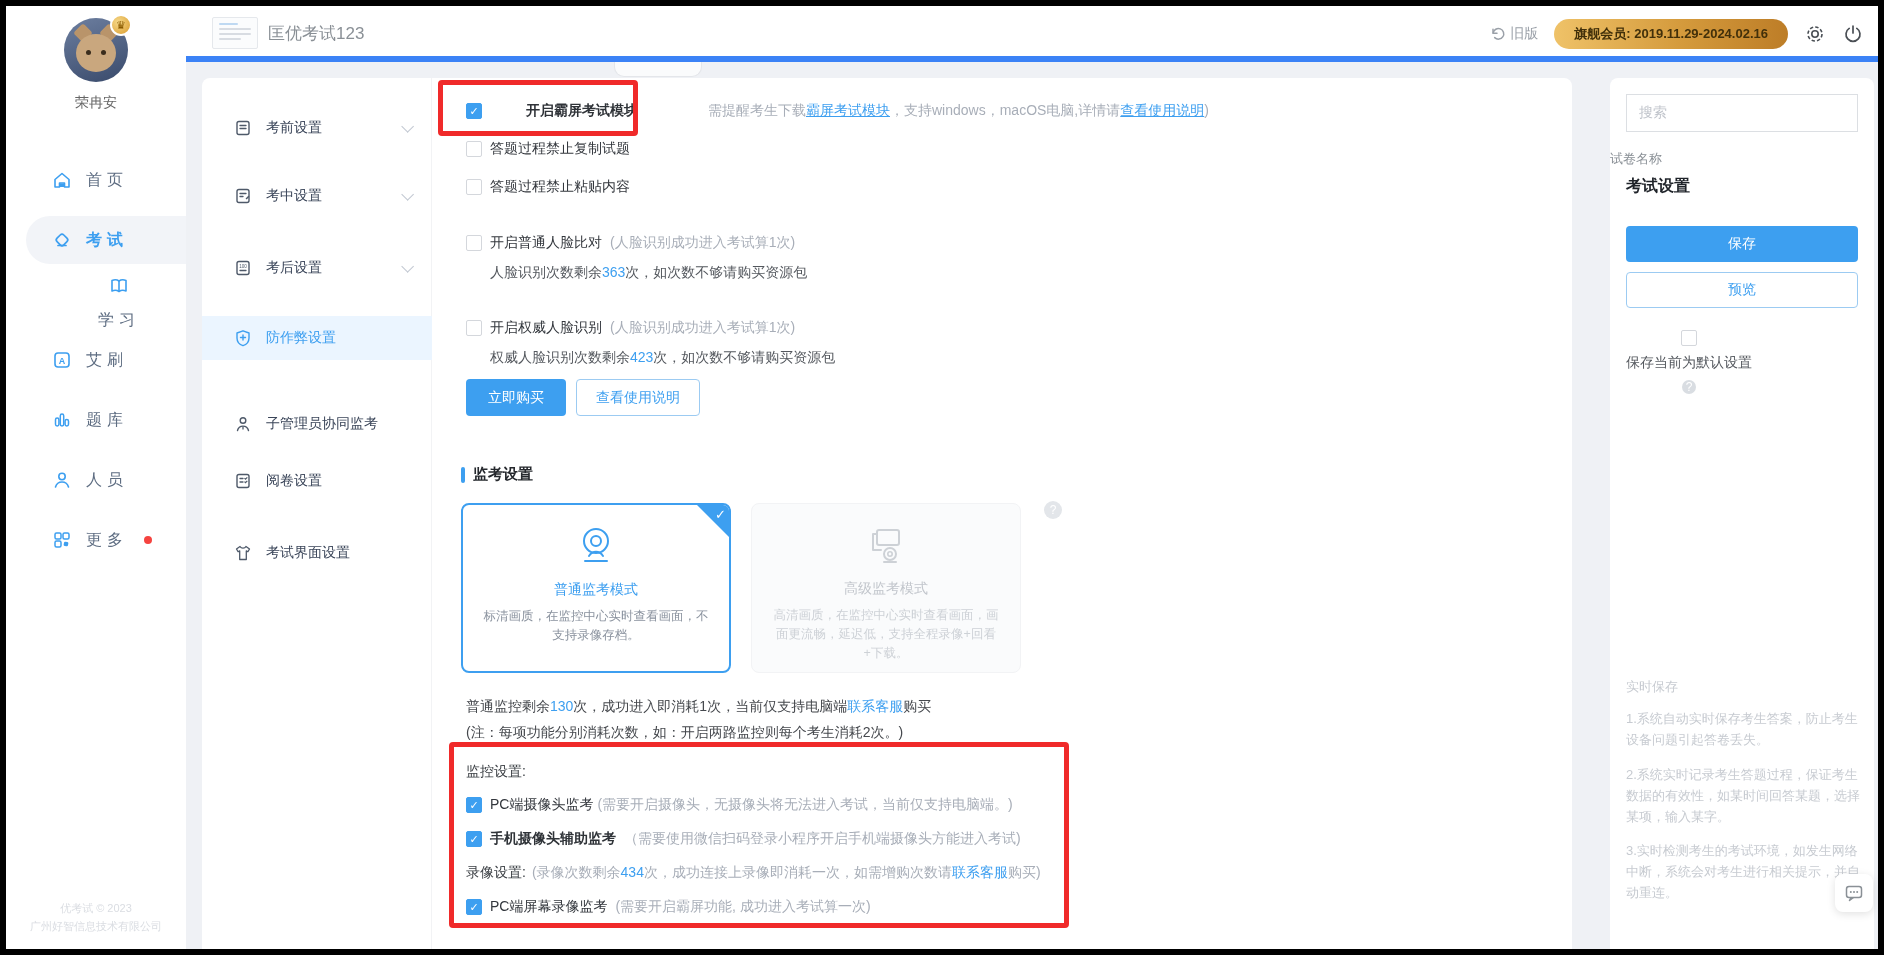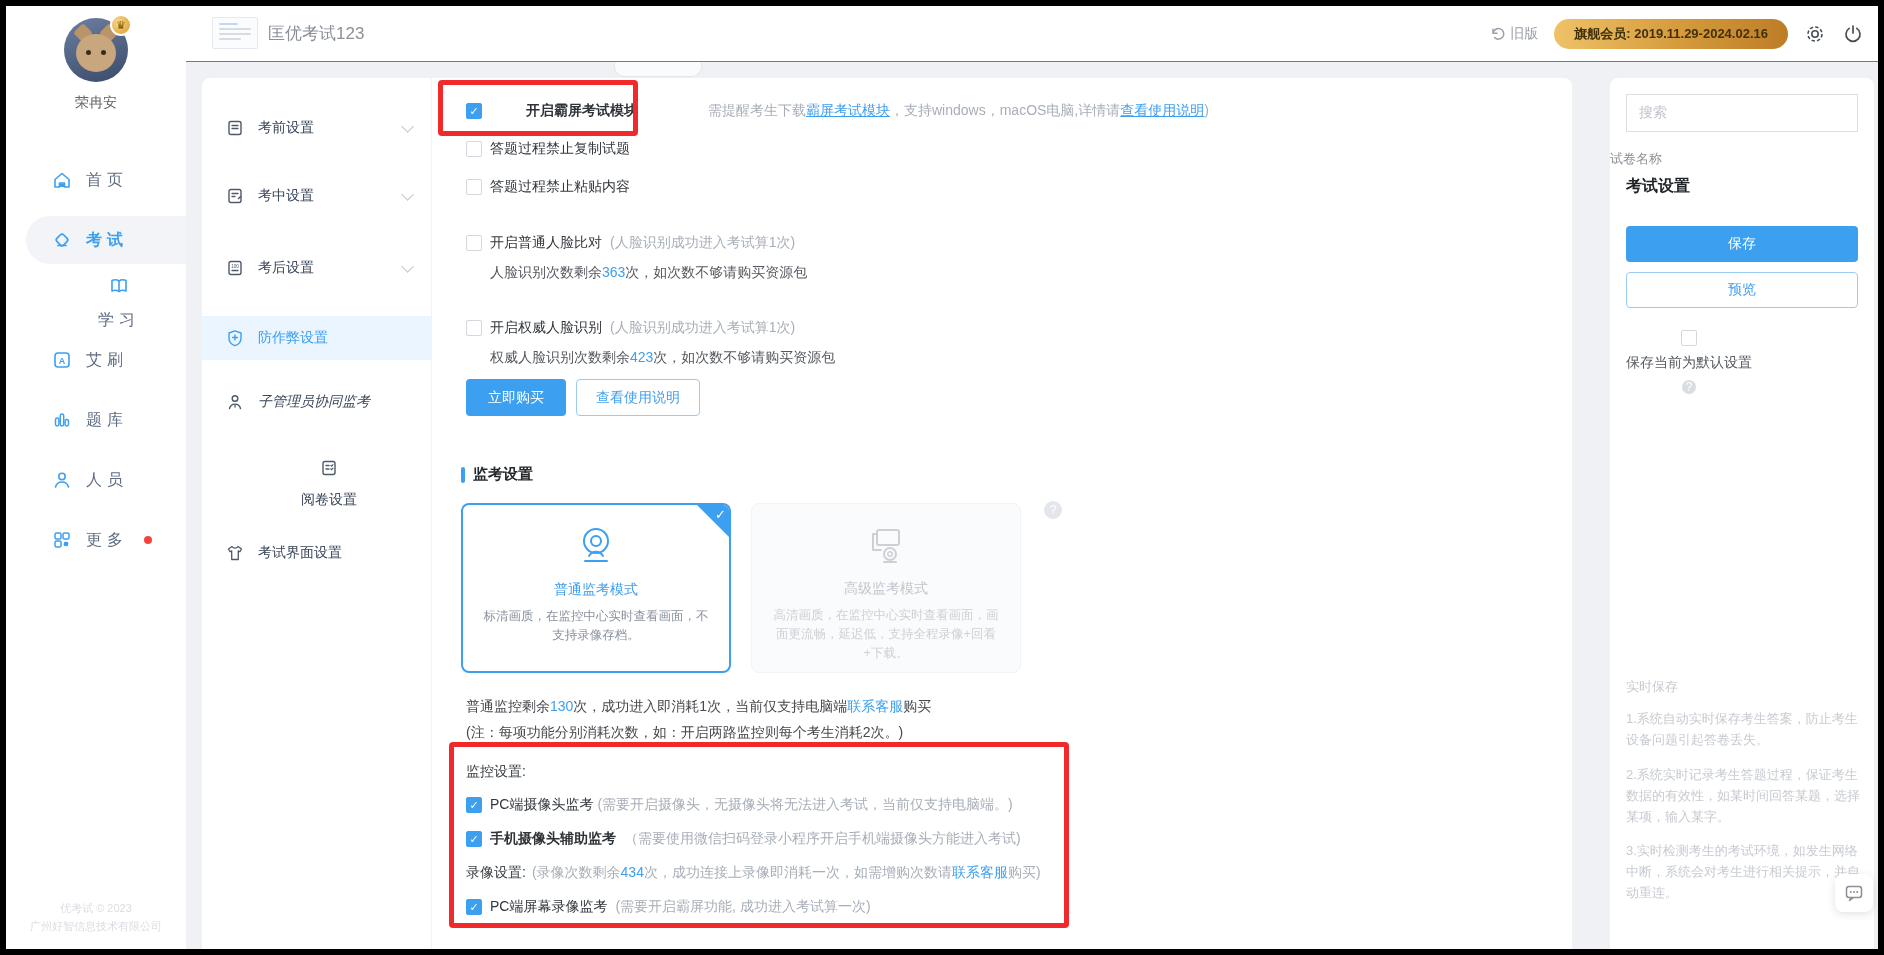--- a/index.html
+++ b/index.html
@@ -25,40 +25,40 @@
   .nav-item { position:absolute; left:0; width:180px; height:48px; display:flex; align-items:center; padding-left:46px; gap:14px; cursor:pointer; }
   .nav-item .nav-label { font-size:16px; letter-spacing:5px; color:#5E6D82; white-space:nowrap; }
   .nav-item.active { background:#F2F4F8; border-radius:24px 0 0 24px; left:20px; width:160px; padding-left:26px; }
   .nav-item.active .nav-label { color:#3D9FF0; font-weight:bold; }
   .nav-icon { width:20px; height:20px; flex:0 0 20px; }
   .red-dot { width:8px; height:8px; border-radius:50%; background:#F5433F; margin-left:2px; }
 
   .side-footer { position:absolute; left:0; width:180px; text-align:center; color:#DADDE2; font-size:11px; line-height:18px; }
 
   
-  .header { position:absolute; left:180px; top:0; right:0; height:56px; background:#fff; border-bottom:1px solid #3b82f6; }
+  .header { position:absolute; left:180px; top:0; right:0; height:56px; background:#fff; border-bottom:6px solid #3b82f6; }
   .logo-thumb { position:absolute; left:26px; top:11px; width:46px; height:32px; background:#FBFCFD; border:1px solid #E5E8EC; border-radius:2px; padding:5px 6px; }
   .logo-thumb i { display:block; height:2px; background:#D8DCE2; margin-bottom:3px; border-radius:1px; }
   .logo-thumb i:first-child { background:#BFD9F2; width:60%; }
   .header-title { position:absolute; left:82px; top:16px; font-size:17px; color:#8A9096; }
   .hdr-right { position:absolute; right:14px; top:0; height:56px; display:flex; align-items:center; gap:16px; }
   .old-ver { display:flex; align-items:center; gap:4px; color:#9aa0a8; font-size:14px; cursor:pointer; }
   .gold-pill { height:30px; border-radius:15px; padding:0 20px; display:flex; align-items:center;
     background:linear-gradient(90deg,#EFC268,#D49A3C 55%,#BD7D27); color:#42300a; font-size:13px; font-weight:bold; white-space:nowrap; }
   .icon-btn { width:22px; height:22px; cursor:pointer; }
 
   
   .main-card { position:absolute; left:196px; top:72px; width:1370px; bottom:0; background:#fff; border-radius:8px 8px 0 0; }
   .right-card { position:absolute; left:1604px; top:72px; width:264px; bottom:0; background:#fff; border-radius:8px 8px 0 0; }
   .partial-el { position:absolute; left:608px; top:56px; width:88px; height:15px; background:#FAFBFC;
     border:1px solid #E4E6EA; border-top:none; border-radius:0 0 10px 10px; }
 
   
   .set-nav { position:absolute; left:0; top:0; width:230px; height:100%; border-right:1px solid #F2F3F5; }
-  .set-item { position:absolute; left:0; width:230px; height:44px; display:flex; align-items:center; padding-left:24px; gap:14px; cursor:pointer; color:#3A4559; font-size:14px; }
+  .set-item { position:absolute; left:0; width:230px; height:44px; display:flex; align-items:center; padding-left:32px; gap:14px; cursor:pointer; color:#3A4559; font-size:14px; }
   .set-item.active { background:#EBF5FF; color:#3D9FF0; }
   .set-icon { width:18px; height:18px; flex:0 0 18px; }
   .chev { position:absolute; right:22px; width:9px; height:9px; border-right:1.5px solid #C2C8D2; border-bottom:1.5px solid #C2C8D2; transform:rotate(45deg) translateY(-3px); }
 
   
   .cb { width:16px; height:16px; border:1px solid #D4D7DC; border-radius:2px; background:#fff; flex:0 0 16px;
     display:inline-flex; align-items:center; justify-content:center; cursor:pointer; }
   .cb.checked { background:#3D9FF0; border-color:#3D9FF0; }
   .cb.checked::after { content:"✓"; color:#fff; font-size:11px; line-height:1; font-weight:bold; }
 
@@ -249,29 +249,29 @@
         <span>考后设置</span>
         <span class="chev"></span>
       </div>
       <div class="set-item active" style="top:238px;">
         <svg class="set-icon" viewBox="0 0 18 18">
             <path d="M9 1.8 15 4v5c0 4-2.6 6.6-6 7.7C5.6 15.6 3 13 3 9V4z" fill="none" stroke="#3D9FF0" stroke-width="1.4" stroke-linejoin="round"></path>
             <path d="M9 6v5M6.5 8.5h5" stroke="#3D9FF0" stroke-width="1.4" stroke-linecap="round"></path>
           </svg>
         <span>防作弊设置</span>
       </div>
-      <div class="set-item" style="top:302px;font-style:italic;">
+      <div class="set-item" style="top:324px;">
         <svg class="set-icon" viewBox="0 0 18 18">
             <circle cx="9" cy="5.5" r="2.8" fill="none" stroke="#4E5969" stroke-width="1.4"></circle>
             <path d="M3.5 15.5c.8-3.2 3-4.4 5.5-4.4s4.7 1.2 5.5 4.4" fill="none" stroke="#4E5969" stroke-width="1.4" stroke-linecap="round"></path>
             <path d="M9 11.5v3" stroke="#4E5969" stroke-width="1.3"></path>
           </svg>
         <span>子管理员协同监考</span>
       </div>
-      <div class="set-item" style="top:381px;flex-direction:column;">
+      <div class="set-item" style="top:381px;">
         <svg class="set-icon" viewBox="0 0 18 18">
             <rect x="3" y="2.5" width="12" height="13" rx="2" fill="none" stroke="#4E5969" stroke-width="1.4"></rect>
             <path d="M6 6.5h3M6 10h3" stroke="#4E5969" stroke-width="1.3" stroke-linecap="round"></path>
             <path d="M10.5 6.2l1 1 1.8-1.8M10.5 9.7l1 1 1.8-1.8" fill="none" stroke="#4E5969" stroke-width="1.2"></path>
           </svg>
         <span>阅卷设置</span>
       </div>
       <div class="set-item" style="top:453px;">
         <svg class="set-icon" viewBox="0 0 18 18">
             <path d="M6 2.5 2.5 5l1.6 2.8 1.6-.9v8.6h6.6V6.9l1.6.9L15.5 5 12 2.5c-.6 1-1.6 1.6-3 1.6s-2.4-.6-3-1.6z" fill="none" stroke="#4E5969" stroke-width="1.3" stroke-linejoin="round"></path>

